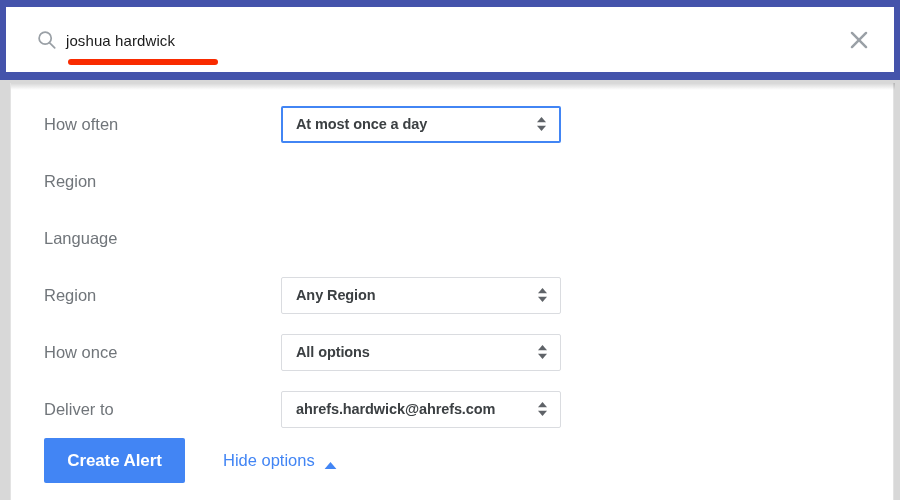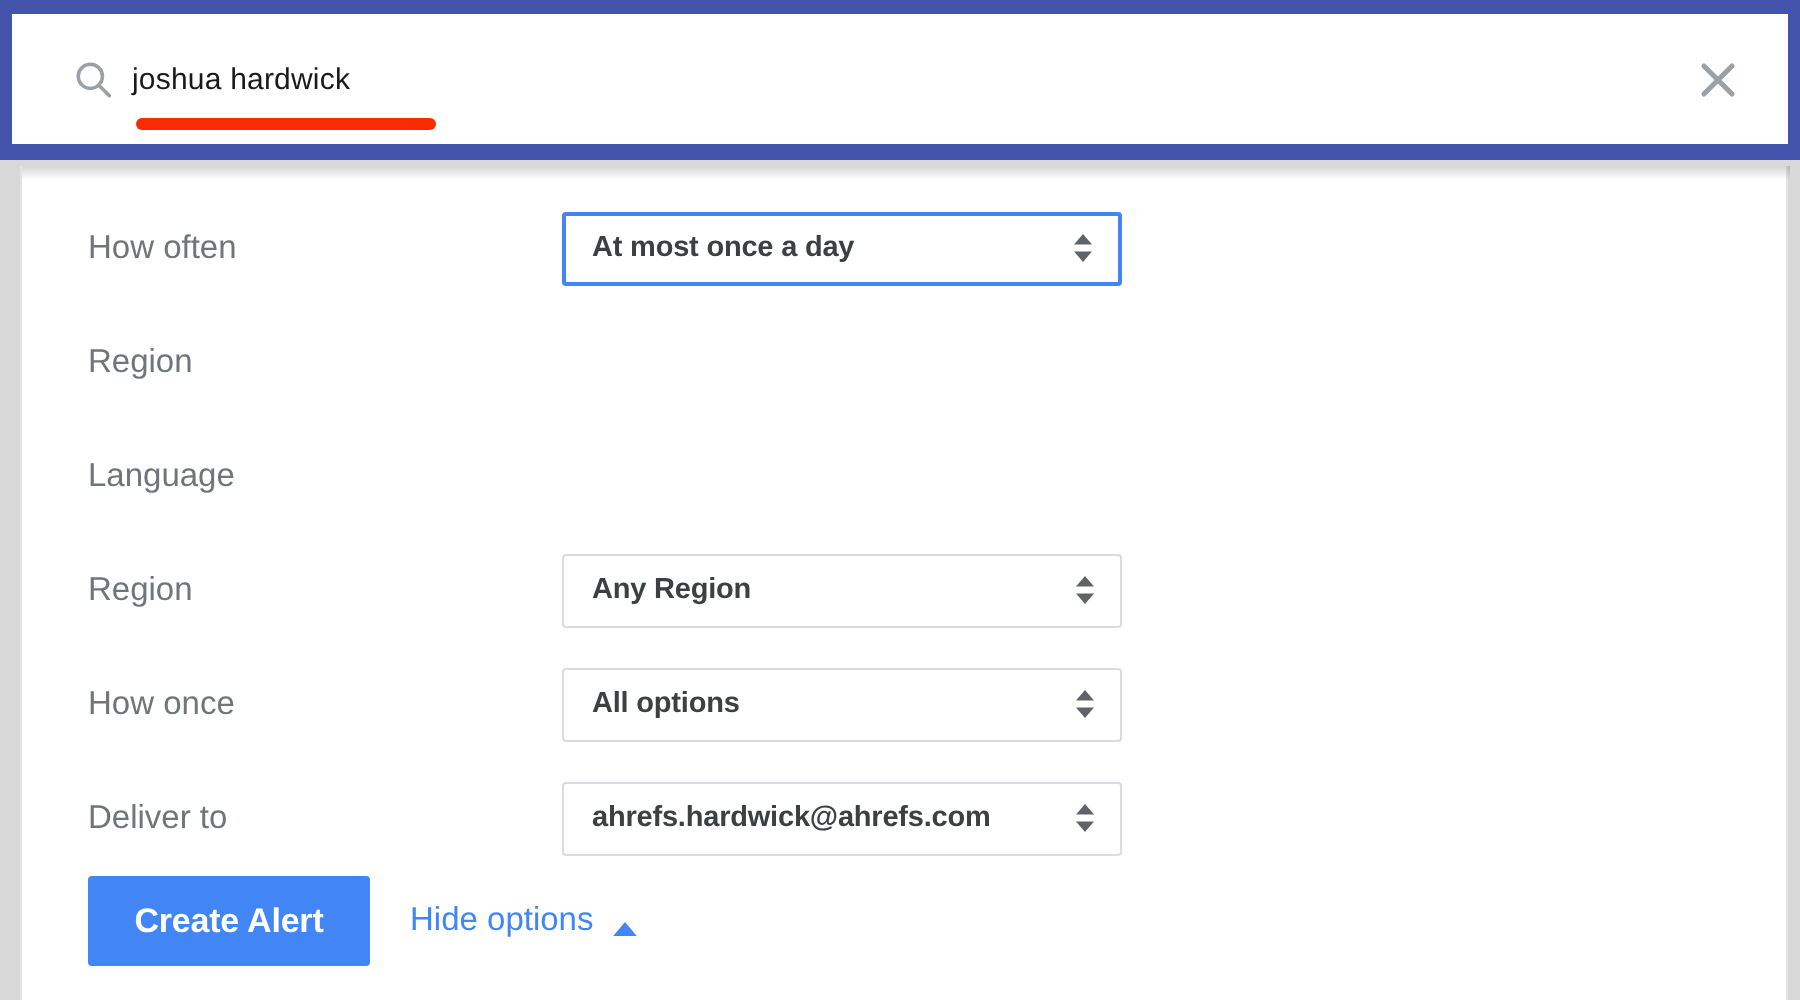--- a/index.html
+++ b/index.html
@@ -191,21 +191,21 @@
     border-radius: 2px;
     color: #ffffff;
     font-size: 17px;
     font-weight: bold;
     font-family: "Liberation Sans", sans-serif;
     cursor: pointer;
     letter-spacing: -0.1px;
   }
   .hide-options {
     position: absolute;
-    left: 194px;
+    left: 212px;
     top: 0;
     height: 45px;
     display: flex;
     align-items: center;
     gap: 9px;
     cursor: pointer;
     justify-content: center;
   }
   .hide-options-label {
     font-size: 16.5px;

